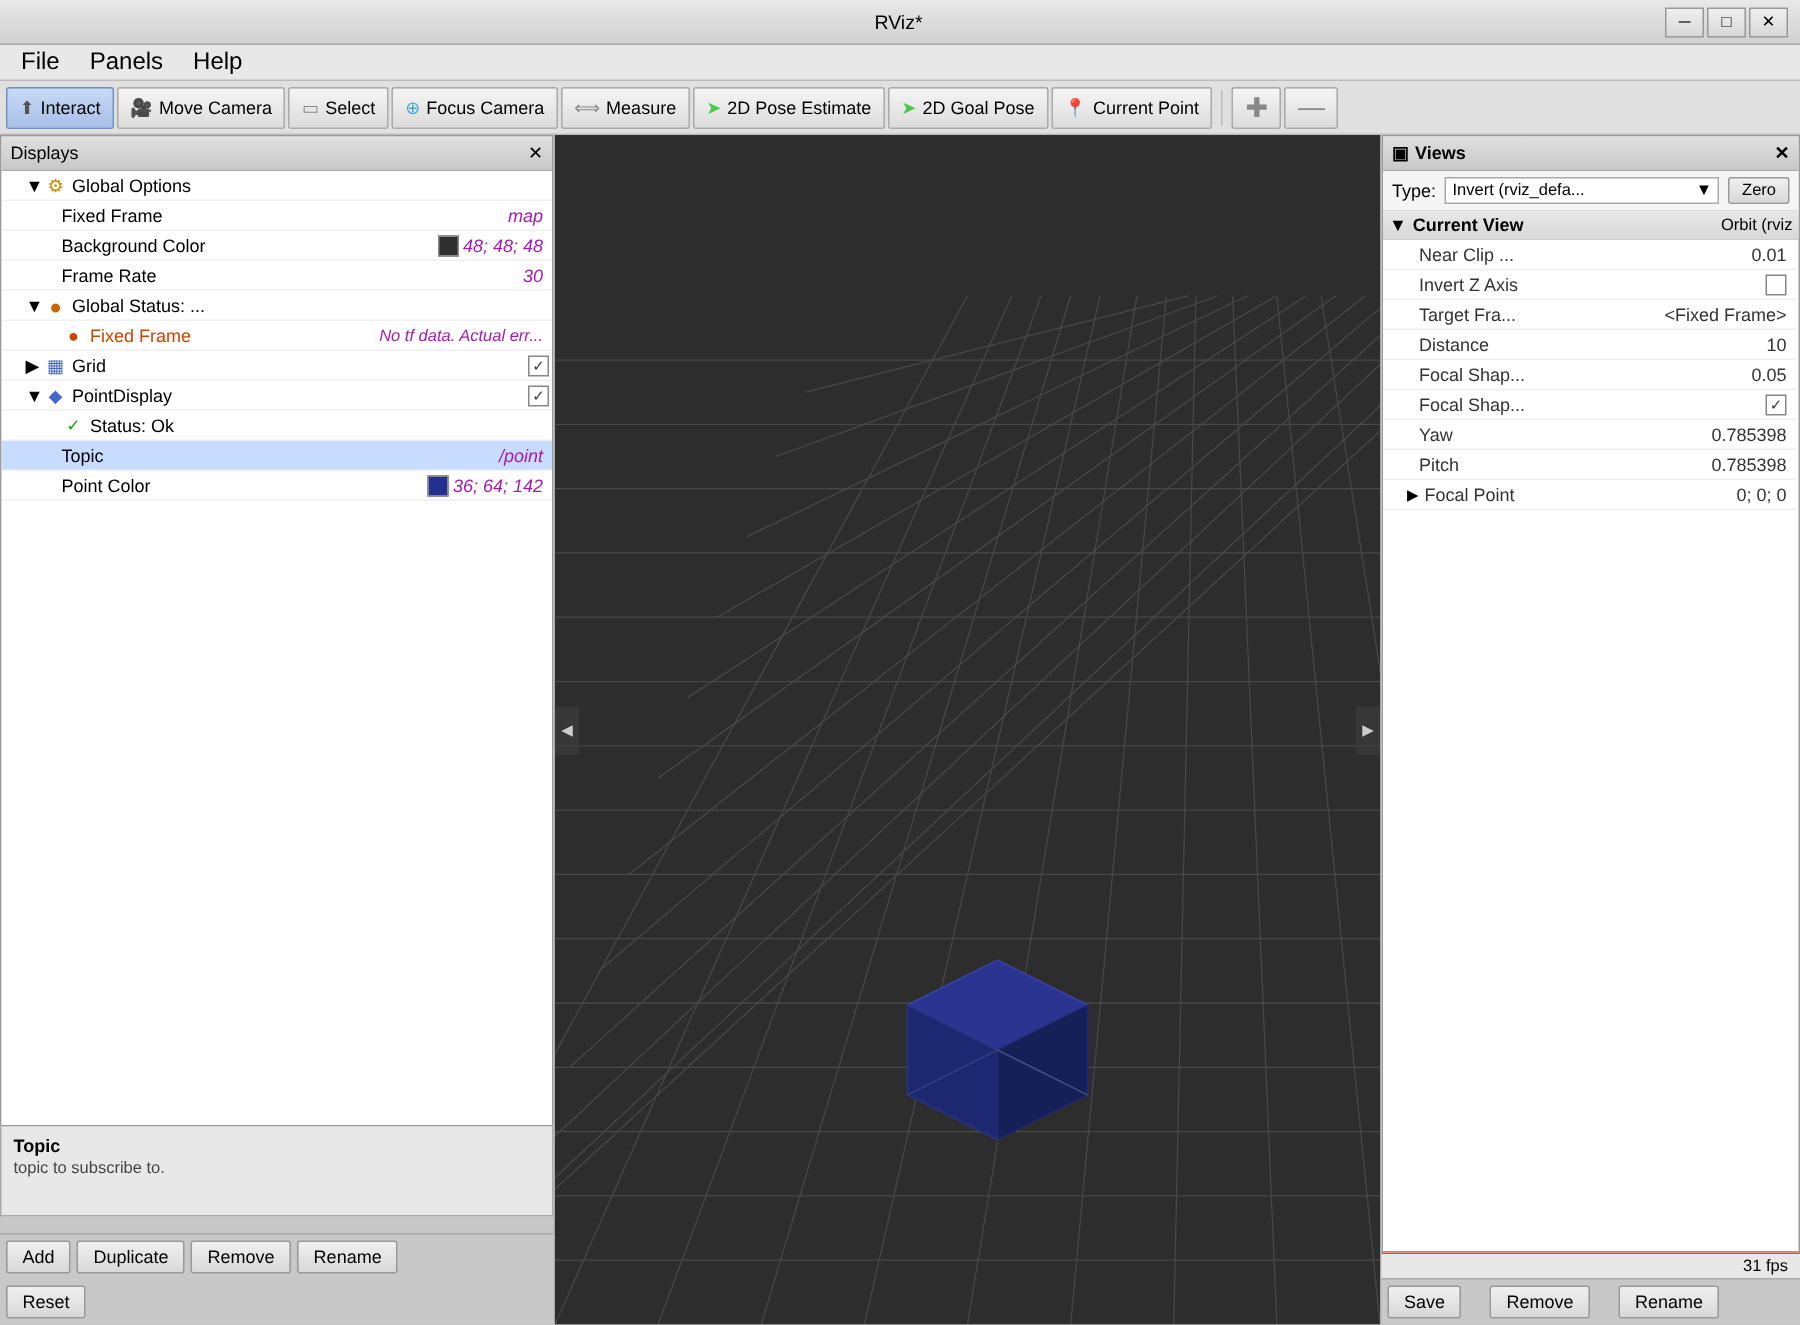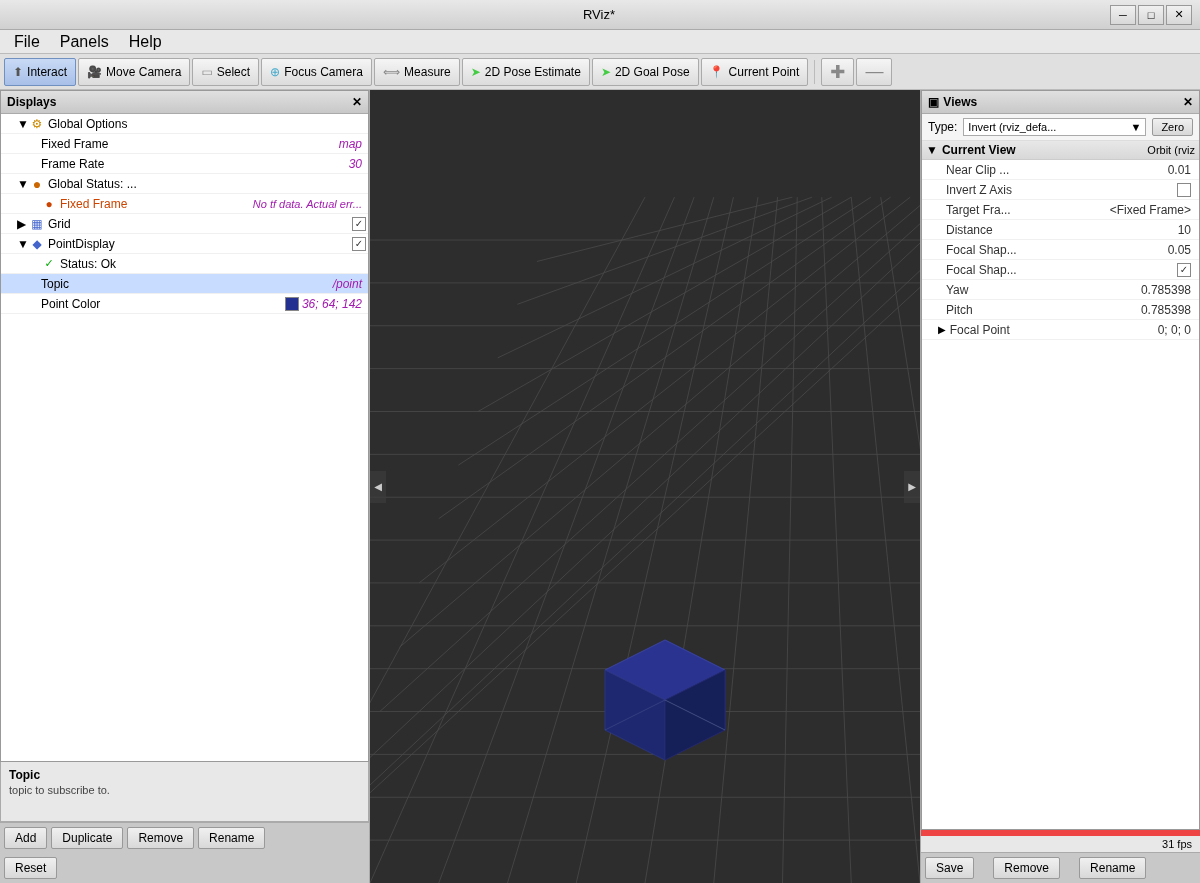--- a/index.html
+++ b/index.html
@@ -97,21 +97,21 @@
       display: flex;
       flex-direction: column;
     }
     #displays-header {
       background: linear-gradient(to bottom, #e0e0e0, #c8c8c8);
       padding: 4px 6px;
       display: flex;
       align-items: center;
       justify-content: space-between;
       border-bottom: 1px solid #aaa;
-      font-weight: bold;
+      font-weight: normal;
       font-size: 12px;
     }
     #displays-content {
       flex: 1;
       overflow-y: auto;
       background: white;
     }
     .display-row {
       display: flex;
       align-items: center;
@@ -140,20 +140,21 @@
     #info-title { font-weight: bold; font-size: 12px; margin-bottom: 2px; }
     #info-text { font-size: 11px; color: #444; }
 
     
     #bottom-buttons {
       padding: 4px 4px;
       background: #c8c8c8;
       display: flex;
       gap: 4px;
       border-top: 1px solid #aaa;
+      margin-top: 11px;
     }
     .bottom-btn {
       padding: 3px 10px;
       background: linear-gradient(to bottom, #f0f0f0, #d8d8d8);
       border: 1px solid #999;
       border-radius: 2px;
       cursor: pointer;
       font-size: 12px;
     }
     #reset-btn {
@@ -277,21 +278,21 @@
       padding: 2px 8px 2px 16px;
       cursor: pointer;
     }
 
     
     #fps-bar {
       background: #e8e8e8;
       padding: 2px 8px;
       text-align: right;
       font-size: 11px;
-      border-top: 6px solid #ef4444;
+      border-top: 1px solid #ef4444;
     }
     #views-bottom-buttons {
       padding: 4px;
       background: #c8c8c8;
       display: flex;
       gap: 19px;
       border-top: 1px solid #aaa;
     }
     .views-btn {
       padding: 3px 10px;
@@ -391,20 +392,26 @@
           <span class="display-icon" style="color:#cc8800">⚙</span>
           <span class="display-label">Global Options</span>
         </div>
 
         <div class="display-row indent-2">
           <span class="expand-arrow" style="visibility:hidden">▶</span>
           <span class="display-label">Fixed Frame</span>
           <span class="display-value">map</span>
         </div>
 
+        <div class="display-row indent-2">
+          <span class="expand-arrow" style="visibility:hidden">▶</span>
+          <span class="display-label">Background Color</span>
+          <span class="color-swatch" style="background:#303030"></span>
+          <span class="display-value">48; 48; 48</span>
+        </div>
 
         <div class="display-row indent-2">
           <span class="expand-arrow" style="visibility:hidden">▶</span>
           <span class="display-label">Frame Rate</span>
           <span class="display-value">30</span>
         </div>
 
         <div class="display-row indent-1">
           <span class="expand-arrow">▼</span>
           <span class="display-icon icon-orange">●</span>

